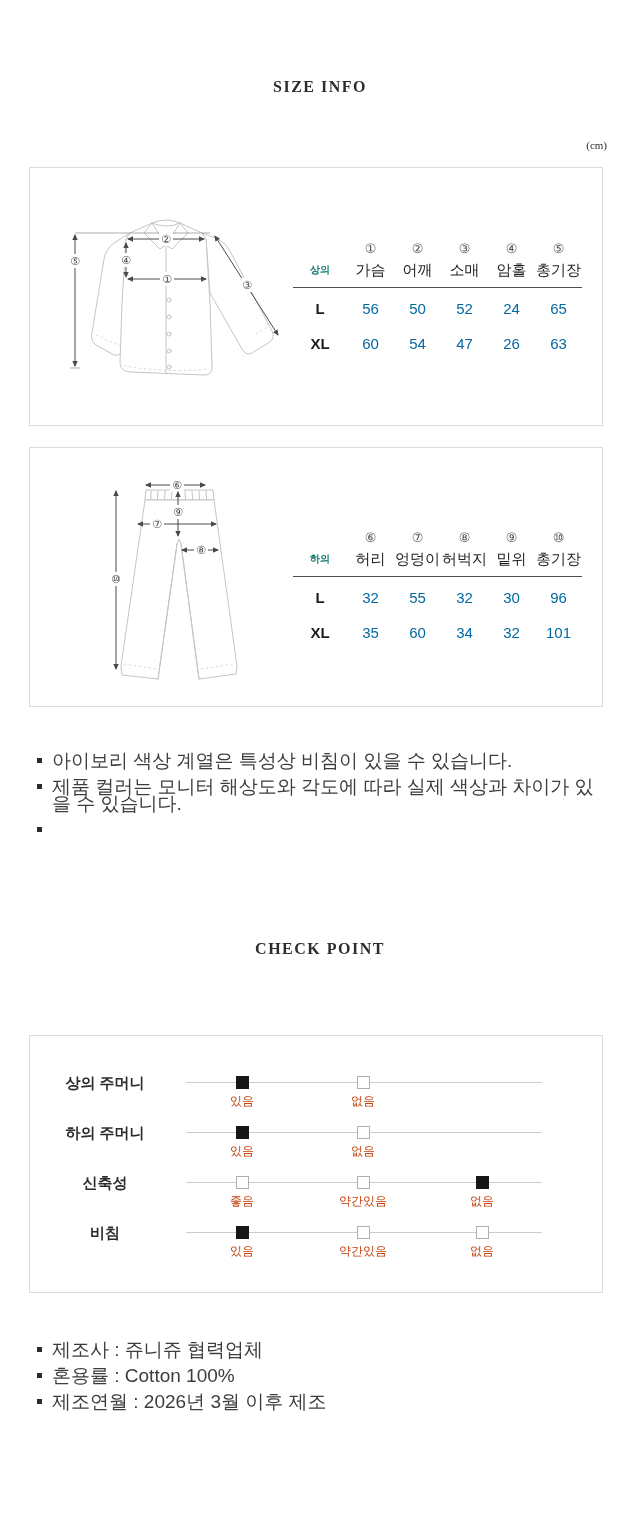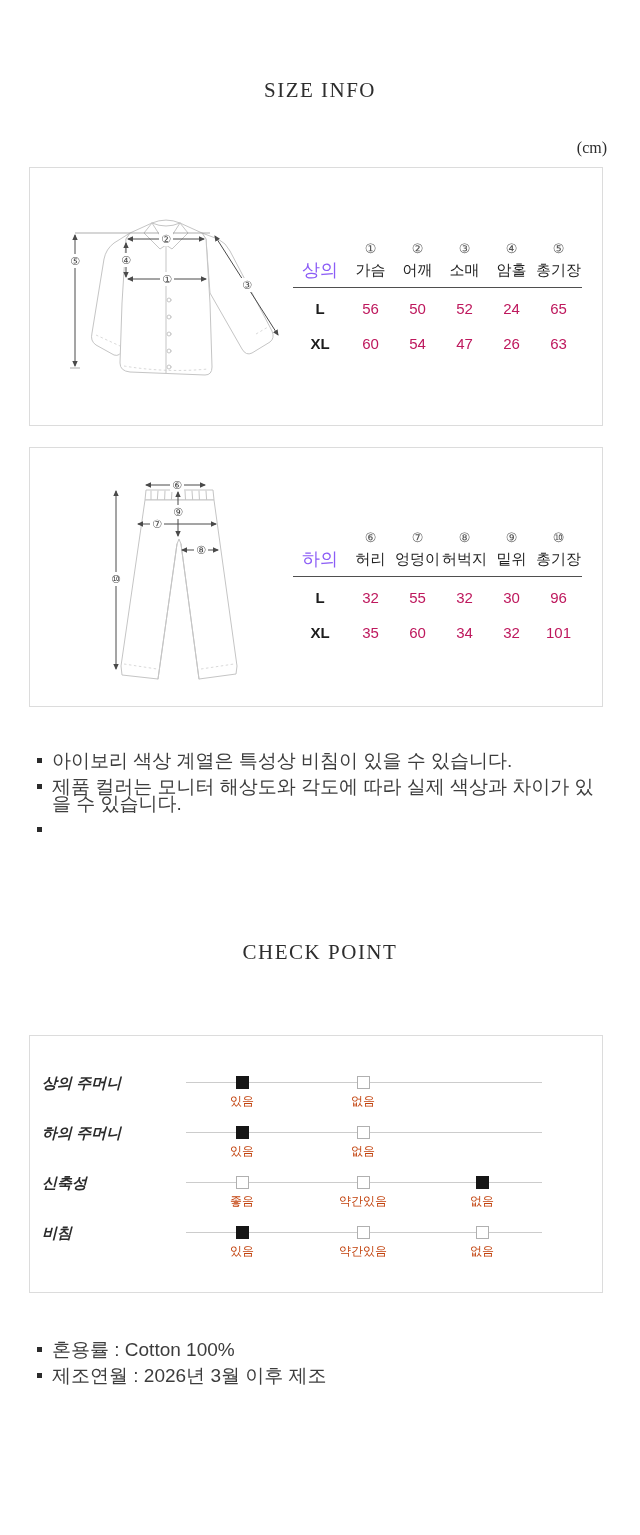--- a/index.html
+++ b/index.html
@@ -4,48 +4,48 @@
 <style>
   html,body{margin:0;padding:0;}
   body{
     width:640px;height:1535px;position:relative;background:#ffffff;
     font-family:"Liberation Sans",sans-serif;color:#333;
     -webkit-font-smoothing:antialiased;
   }
   
   .sec-title{
     position:absolute;left:0;width:640px;text-align:center;
-    font-family:"Liberation Serif",serif;font-size:21px;letter-spacing:1.5px;
-    color:#2d2d2d;font-weight:400;
+    font-family:"Liberation Serif",serif;font-size:16px;letter-spacing:1.5px;
+    color:#2d2d2d;font-weight:700;
   }
   .unit-label{
     position:absolute;right:33px;top:139px;
-    font-family:"Liberation Serif",serif;font-size:16px;color:#2d2d2d;
+    font-family:"Liberation Serif",serif;font-size:11px;color:#2d2d2d;
   }
   
   .info-box{
     position:absolute;left:29px;width:572px;
     border:1px solid #dcdcdc;background:#ffffff;
   }
   #box-top{top:167px;height:257px;}
   #box-bottom{top:447px;height:258px;}
   #box-check{top:1035px;height:256px;}
   
   .size-table{position:absolute;left:263px;width:289px;}
   #table-top{top:72px;}
   #table-bottom{top:81px;}
   .st-head,.st-row{
     display:grid;grid-template-columns:54px repeat(5,47px);
   }
   .st-head{border-bottom:1px solid #4f4f4f;padding-bottom:5px;}
   .st-cell{text-align:center;}
   .st-num{height:18px;line-height:18px;font-size:13px;color:#555;}
   .st-collabel{height:24px;line-height:24px;font-size:15px;color:#222;}
-  .st-rowlabel{height:24px;line-height:24px;font-size:18px;font-weight:400;color:#8b5cf6;}
-  .st-row .st-cell{height:35px;line-height:35px;font-size:15px;color:#be185d;}
+  .st-rowlabel{height:24px;line-height:24px;font-size:10px;font-weight:700;color:#0f766e;}
+  .st-row .st-cell{height:35px;line-height:35px;font-size:15px;color:#0369a1;}
   .st-row .st-size{font-weight:700;color:#1d1d1d;}
   .st-body{padding-top:3px;}
   
   .diagram{position:absolute;}
   #shirt-svg{left:30px;top:15px;}
   #pants-svg{left:55px;top:20px;}
   .garment{stroke:#c5c5c5;stroke-width:1;fill:none;stroke-linejoin:round;stroke-linecap:round;}
   .garment-fill{stroke:#c5c5c5;stroke-width:1;fill:#ffffff;stroke-linejoin:round;}
   .stitch{stroke:#cfcfcf;stroke-width:0.8;fill:none;stroke-dasharray:2.5 2.5;}
   .mline{stroke:#4a4a4a;stroke-width:1;fill:none;}
@@ -54,22 +54,22 @@
   .mask{fill:#ffffff;}
   
   .notes{position:absolute;left:37px;margin:0;padding:0;list-style:none;width:570px;}
   #notes-primary{top:752px;}
   #notes-secondary{top:1341px;}
   .notes li{position:relative;padding-left:15px;font-size:19px;line-height:17px;
     color:#3d3d3d;margin-bottom:9px;}
   .bullet{position:absolute;left:0;top:6px;width:5px;height:5px;background:#2b2b2b;}
   
   .cp-row{position:absolute;left:0;width:572px;height:48px;}
-  .cp-label{position:absolute;left:12px;top:14px;width:150px;text-align:left;
-    font-size:15px;font-weight:700;color:#2b2b2b;font-style:italic;}
+  .cp-label{position:absolute;left:0;top:14px;width:150px;text-align:center;
+    font-size:15px;font-weight:700;color:#2b2b2b;}
   .cp-track{position:absolute;left:156px;top:22px;width:356px;height:1px;background:#cccccc;}
   .cp-opt{position:absolute;top:16px;width:60px;text-align:center;}
   .sq{width:11px;height:11px;margin:0 auto;background:#ffffff;border:1px solid #b0b0b0;}
   .sq.filled{background:#161616;border-color:#161616;}
   .cp-opt-label{margin-top:4px;font-size:12px;color:#c2410c;}
 </style>
 </head>
 <body>
 
 <div class="sec-title" style="top:78px">SIZE INFO</div>
@@ -291,15 +291,16 @@
     </div>
     <div class="cp-opt" style="left:422px">
       <div class="sq"></div>
       <div class="cp-opt-label">없음</div>
     </div>
   </div>
 
 </div>
 
 <ul class="notes" id="notes-secondary">
+  <li><span class="bullet"></span><span>제조사 : 쥬니쥬 협력업체</span></li>
   <li><span class="bullet"></span><span>혼용률 : Cotton 100%</span></li>
   <li><span class="bullet"></span><span>제조연월 : 2026년 3월 이후 제조</span></li>
 </ul>
 
 </body></html>

